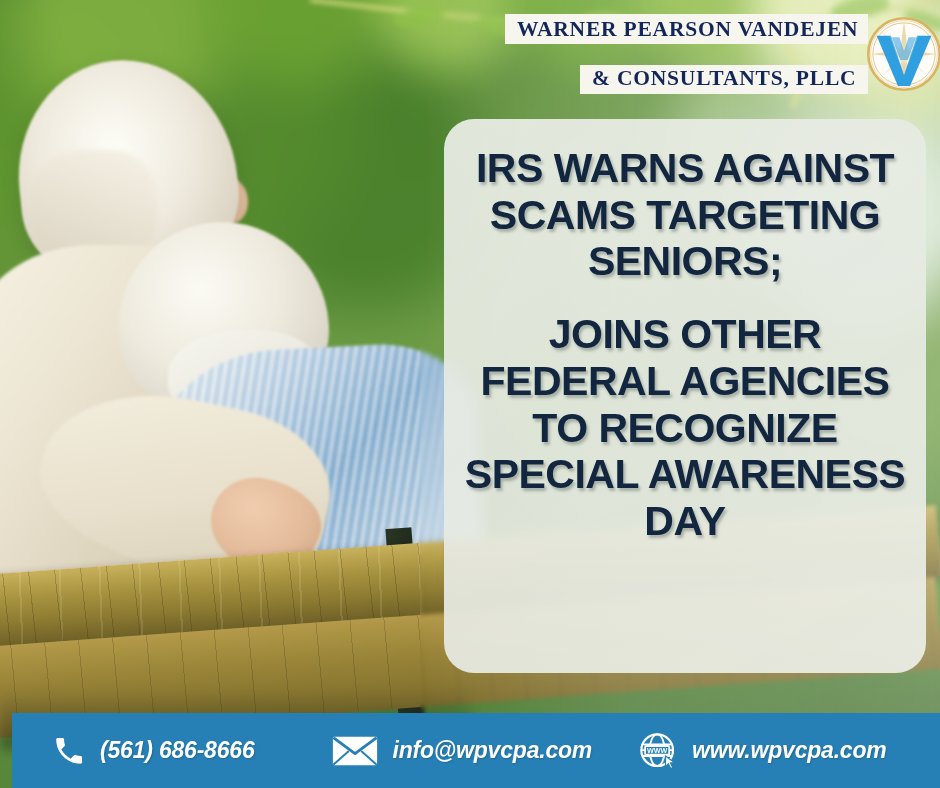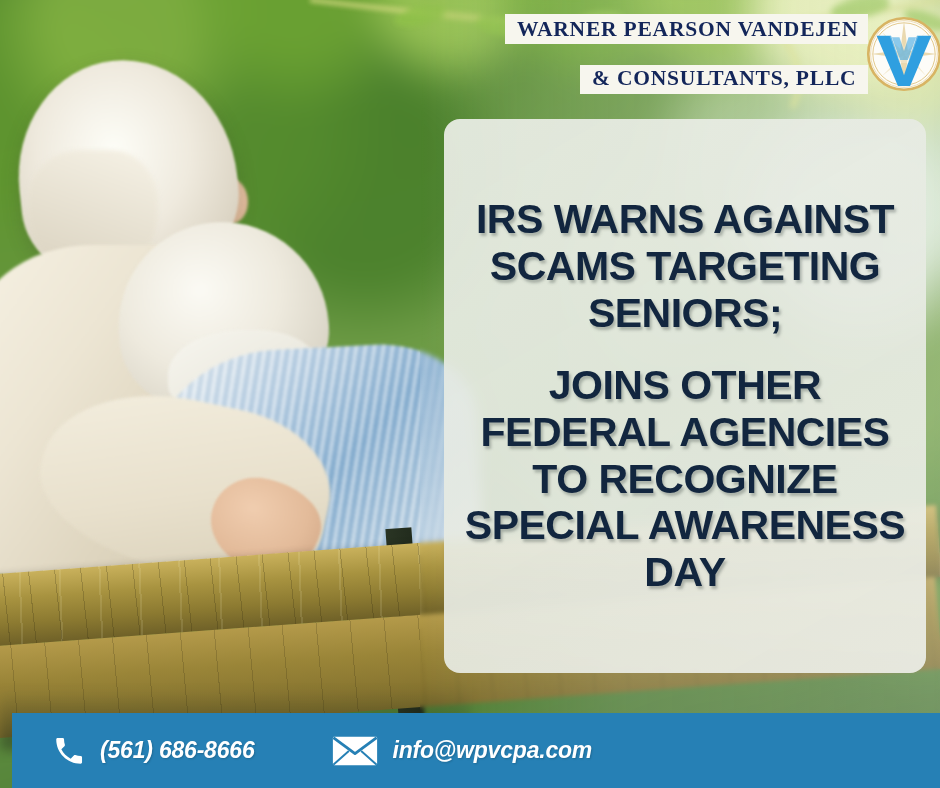--- a/index.html
+++ b/index.html
@@ -243,27 +243,26 @@
     margin-left: -2px;
     flex: 0 0 76px;
   }
 
   
   .card {
     position: absolute;
     left: 444px; top: 119px;
     width: 482px; height: 554px;
     background: linear-gradient(150deg, rgba(235,238,231,.93) 0%, rgba(230,234,226,.92) 45%, rgba(236,238,231,.93) 100%);
-    border-radius: 16px;
+    border-radius: 30px;
     z-index: 25;
     backdrop-filter: blur(6px);
     display: flex;
     flex-direction: column;
     align-items: center;
-    justify-content: center;
     padding: 26px 14px;
   }
   .headline {
     margin: 0;
     text-align: center;
     color: #12263f;
     font-family: "Liberation Sans", sans-serif;
     font-weight: bold;
     font-size: 41px;
     line-height: 1.14;
@@ -399,15 +398,26 @@
 
     <div class="contact email">
       <svg class="ico" width="46" height="34" viewBox="0 0 52 36">
         <rect x="1" y="2" width="50" height="32" rx="1.5" fill="#ffffff"></rect>
         <path d="M1.5 3 L26 21 L50.5 3" fill="none" stroke="#2680b5" stroke-width="3.2" stroke-linejoin="round"></path>
         <path d="M1.5 33.5 L19 18 M50.5 33.5 L33 18" fill="none" stroke="#2680b5" stroke-width="2.2"></path>
       </svg>
       <span class="contact-text">info@wpvcpa.com</span>
     </div>
 
+    <div class="contact website">
+      <svg class="ico" width="40" height="40" viewBox="0 0 48 48">
+        <circle cx="23" cy="23" r="19" fill="none" stroke="#ffffff" stroke-width="2.6"></circle>
+        <ellipse cx="23" cy="23" rx="9" ry="19" fill="none" stroke="#ffffff" stroke-width="2.2"></ellipse>
+        <path d="M5 16 H41 M5 30 H41 M4 23 H42" fill="none" stroke="#ffffff" stroke-width="2.2"></path>
+        <rect x="8.5" y="18" width="29" height="10.5" rx="1.6" fill="#2680b5" stroke="#ffffff" stroke-width="2.2"></rect>
+        <text x="23" y="26.4" text-anchor="middle" font-family="Liberation Sans, sans-serif" font-size="8.6" font-weight="bold" fill="#ffffff">WWW</text>
+        <path d="M33 30 L33 43 L36.4 39.4 L39.2 45 L41.6 43.8 L38.9 38.4 L43.6 37.8 Z" fill="#ffffff" stroke="#2680b5" stroke-width="1.4"></path>
+      </svg>
+      <span class="contact-text">www.wpvcpa.com</span>
+    </div>
 
   </div>
 </div>
 
 </body></html>

